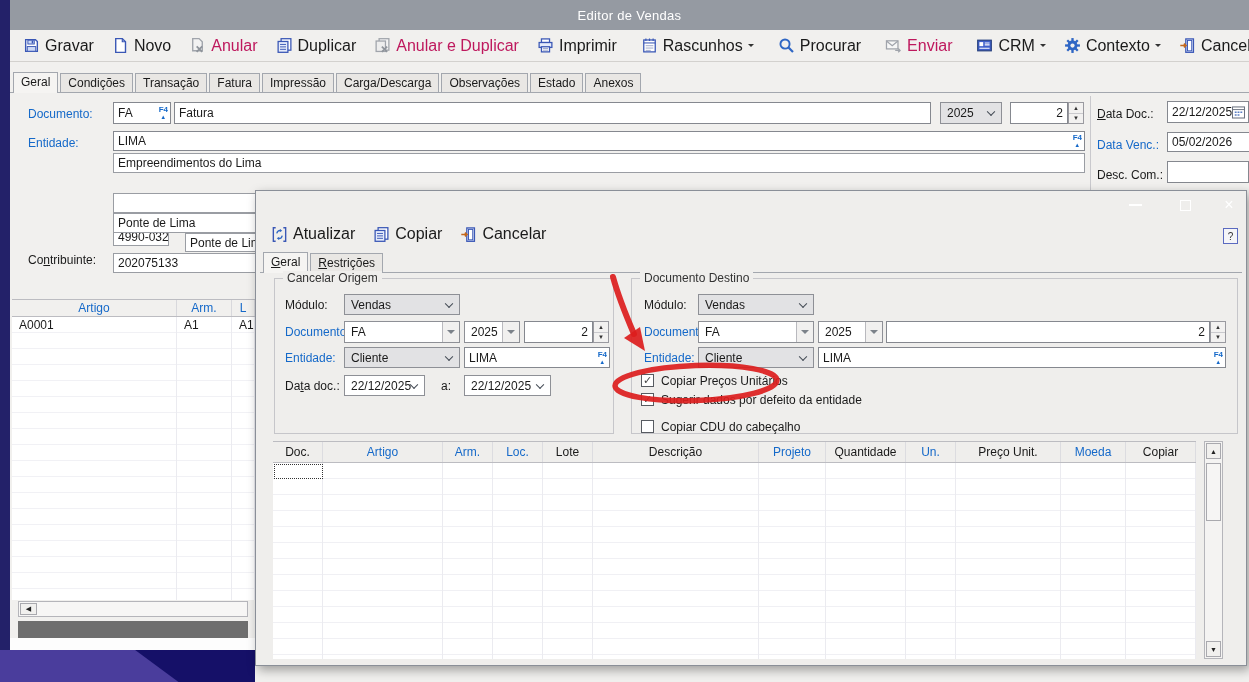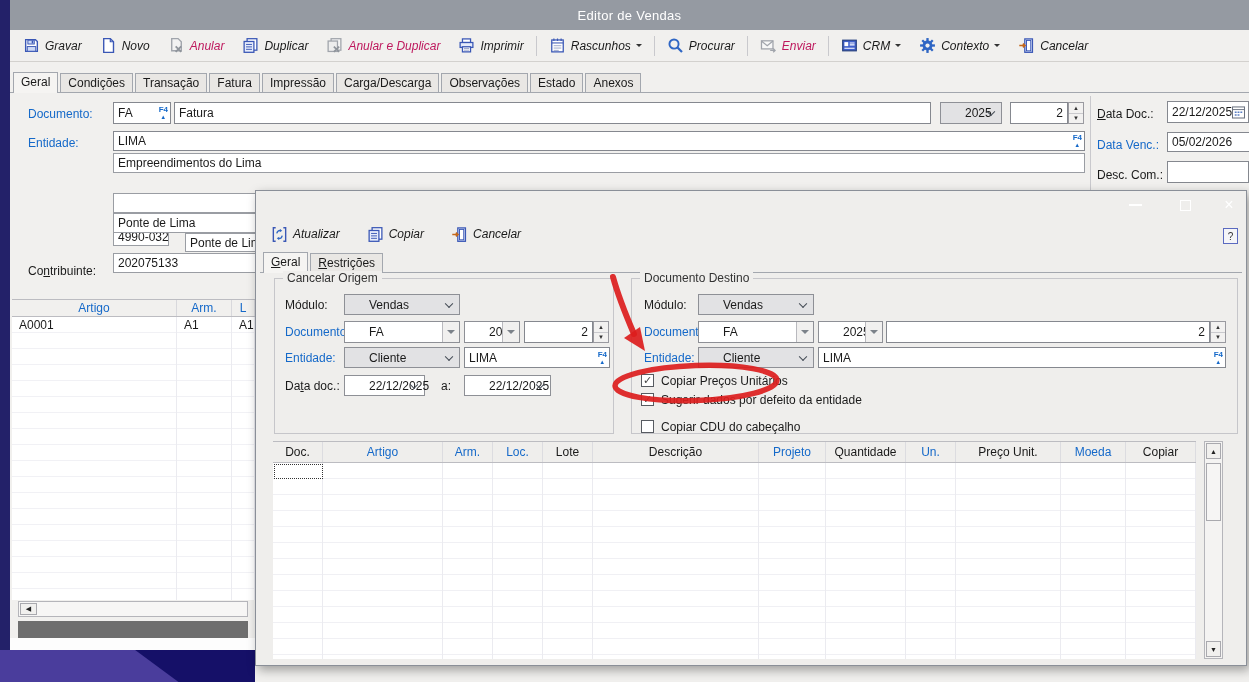--- a/index.html
+++ b/index.html
@@ -13,39 +13,39 @@
                  font-size:13px; letter-spacing:.3px; }
   .navy-strip { position:absolute; left:0; top:0; width:10px; height:650px; background:#232169; }
   .desktop { position:absolute; left:0; top:650px; width:255px; height:32px; background:#151068; z-index:5; }
   .desktop .purple { position:absolute; inset:0; background:#4a3d9c;
                      clip-path:polygon(0 0,53% 0,70% 100%,0 100%); }
   .white-strip { position:absolute; left:10px; top:638px; width:245px; height:12px; background:#fdfdfd; z-index:4; }
   
   .mw-toolbar { position:absolute; left:10px; top:30px; right:0; height:32px; background:#f1f0ee;
                 border-bottom:1px solid #d3d1ce; display:flex; align-items:center; padding-left:4px; }
   .tbtn { display:flex; align-items:center; gap:5px; padding:0 9px; height:26px; cursor:default; white-space:nowrap; }
-  .tbtn .tlab { font-size:12px;font-style:italic; }
+  .tbtn .tlab { font-size:16px; }
   .tbtn.dis .tlab { color:#be185d; }
   .tsep { width:1px; height:20px; background:#c9c9cd; margin:0 3px; }
   .icn { display:inline-flex; }
   .icn svg { width:100%; height:100%; }
   .caret { width:0; height:0; border:3.5px solid transparent; border-top-color:#333; margin-top:3px; }
   
   .tabstrip { position:absolute; display:flex; align-items:flex-end; border-bottom:1px solid #a3a7ae; padding-left:3px; }
   .mw-tabs { left:10px; top:72px; right:0; height:21px; }
   .tab { height:19px; padding:2px 7px; border:1px solid #a3a7ae; border-bottom:none; background:#e9e7e4;
          font-size:12px; margin-right:2px; white-space:nowrap; }
   .tab.act { background:#f5f4f2; height:21px; margin-bottom:-1px; }
   
   .field { position:absolute; background:#fff; border:1px solid #85888f; display:flex; align-items:center;
            padding:0 4px; font-size:12px; white-space:nowrap; overflow:hidden; }
   .field.lite { border-color:#9a9da3; }
   .field.num { justify-content:flex-end; }
   .combo { position:absolute; background:#e2e2e4; border:1px solid #8e9096; display:flex; align-items:center;
-           padding:0 24px; font-size:12px; white-space:nowrap; }
+           padding:0 6px; font-size:12px; white-space:nowrap; }
   .combo.white { background:#fff; }
   .chv { position:absolute; right:7px; top:50%; width:6px; height:6px;
          border-right:1.6px solid #434a54; border-bottom:1.6px solid #434a54;
          transform:translateY(-72%) rotate(45deg); }
   .dbtn { position:absolute; right:0; top:0; bottom:0; width:17px; background:#f1f0ef;
           border-left:1px solid #b9b9be; display:flex; align-items:center; justify-content:center; }
   .dbtn i { width:0; height:0; border:4px solid transparent; border-top-color:#7c828a; margin-top:4px; }
   .spin { position:absolute; width:16px; display:flex; flex-direction:column; border:1px solid #9a9aa0; background:#f2f1f0; }
   .sb { flex:1; display:flex; align-items:center; justify-content:center; font-size:6px; color:#333; }
   .sb:first-child { border-bottom:1px solid #c9c9cd; }
@@ -70,21 +70,21 @@
   .darkbar { position:absolute; left:18px; top:621px; width:230px; height:17px; background:#6e6e6e; }
   
   .dialog { position:absolute; left:255px; top:190px; width:992px; height:476px; background:#efeeec;
             border:1px solid #8a8f98; z-index:10; box-shadow:3px 4px 10px rgba(0,0,0,.35); }
   .dlg-titlebar { position:absolute; left:0; top:0; right:0; height:28px; background:#3c6cf0; color:#fff;
                   display:flex; align-items:center; justify-content:center; font-size:13px; }
   .wc { position:absolute; top:0; height:28px; width:30px; display:flex; align-items:center; justify-content:center; }
   .wc-min i { width:13px; height:2px; background:#fff; display:block; }
   .wc-max i { width:11px; height:11px; border:1.6px solid #fff; display:block; }
   .wc-close { font-size:16px; color:#fff; }
-  .dlg-toolbar { position:absolute; left:0; top:28px; right:0; height:30px; display:flex; align-items:center; padding-left:6px;gap:9px; }
+  .dlg-toolbar { position:absolute; left:0; top:28px; right:0; height:30px; display:flex; align-items:center; padding-left:6px; }
   .dlg-tabs { left:4px; top:60px; right:4px; height:22px; }
   .help { position:absolute; right:8px; top:37px; width:15px; height:16px; border:1px solid #5b6ac0;
           background:#f5f5f8; color:#333; font-size:10px; display:flex; align-items:center; justify-content:center; }
   .gb { position:absolute; border:1px solid #c6c6ca; }
   .gb .leg { position:absolute; top:-8px; left:8px; background:#efeeec; padding:0 4px; font-size:12px; color:#333; white-space:nowrap; }
   
   .cbrow { position:absolute; left:385px; display:flex; align-items:center; gap:7px; height:15px; }
   .cb { width:13px; height:13px; background:#fff; border:1px solid #575b61; display:flex; align-items:center;
         justify-content:center; font-size:11px; color:#444; line-height:1; }
   .cblab { font-size:12px; white-space:nowrap; }
@@ -306,21 +306,21 @@
   <div class="field" style="left:113px;top:131px;width:972px;height:20px">
     <span>LIMA</span>
     <span class="f4">F4<small>▲</small></span>
   </div>
   <div class="field lite" style="left:113px;top:227px;width:56px;height:19px">
     <span>4990-032</span>
   </div>
   <div class="field lite" style="left:185px;top:233px;width:900px;height:19px">
     <span>Ponte de Lima</span>
   </div>
-  <span class="lbl" style="left:28px;top:264px">Co<u>n</u>tribuinte:</span>
+  <span class="lbl" style="left:28px;top:253px">Co<u>n</u>tribuinte:</span>
   <div class="field lite" style="left:113px;top:253px;width:160px;height:20px">
     <span>202075133</span>
   </div>
 
   <div class="lt-head">
       <div class="hcell acc" style="width: 165px;">Artigo</div>
       <div class="hcell acc" style="width: 55px;">Arm.</div>
       <div class="hcell acc" style="width: 23px;">L</div>
     </div>
   <div class="lt-body">

